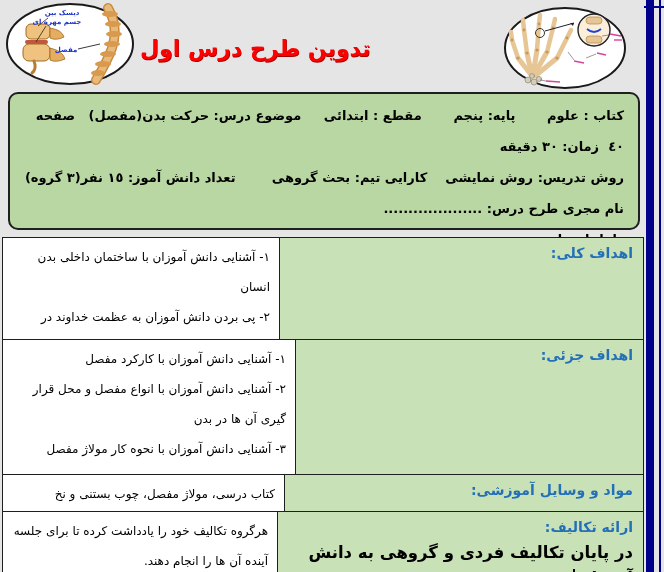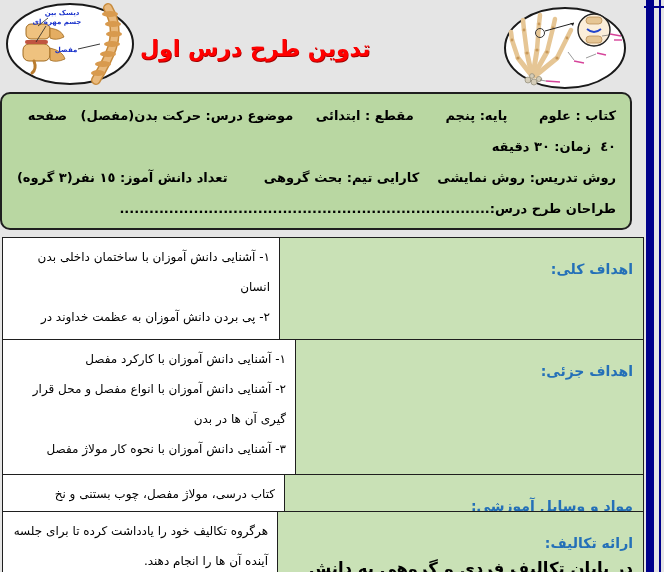--- a/index.html
+++ b/index.html
@@ -19,42 +19,42 @@
   .title {
     position:absolute; top:36px; left:140px; width:350px; text-align:left;
     color:#ff0000; font-size:22px; font-weight:800; letter-spacing:0;
     text-shadow:0.6px 0.6px 0 #a00000;
   }
   svg text { font-family:"DejaVu Sans", sans-serif; }
   .anat-label { fill:#1d35cc; font-size:7px; font-weight:bold; }
 
   
   .info-panel {
-    position:absolute; top:92px; left:0; width:632px; height:138px;
+    position:absolute; top:92px; left:8px; width:632px; height:138px;
     background:#b9d7a2; border:2px solid #1f1f1f; border-radius:10px;
     padding:6px 14px 0 10px; direction:rtl;
   }
   .info-line {
     font-size:13px; font-weight:700; color:#000; line-height:31px;
     white-space:pre-wrap; text-align:right;
   }
 
   
   .lesson-table {
     position:absolute; top:237px; left:2px; width:642px; height:335px;
     border:1.5px solid #1f1f1f; border-bottom:none; direction:rtl; background:#fff;
   }
   .row { display:grid; overflow:hidden; }
   .row-goals    { grid-template-columns:364px 1fr; height:102px; border-bottom:1.5px solid #1f1f1f; }
   .row-subgoals { grid-template-columns:348px 1fr; height:135px; border-bottom:1.5px solid #1f1f1f; }
   .row-materials{ grid-template-columns:359px 1fr; height:37px;  border-bottom:1.5px solid #1f1f1f; }
   .row-homework { grid-template-columns:366px 1fr; height:61px; }
   .cell-label {
     background:#c9e1b6; border-inline-end:1.2px solid #1f1f1f;
-    padding:23px 10px 0 6px; color:#2470b8; font-size:14px; font-weight:700;
+    padding:7px 10px 0 6px; color:#2470b8; font-size:14px; font-weight:700;
     text-align:right;
   }
   .cell-content {
     background:#ffffff; padding:4px 9px 0 6px; color:#000;
     font-size:12px; line-height:30px; text-align:right;
   }
   .cell-content .item { white-space:normal; }
   .hw-note {
     margin-top:5px; color:#000; font-size:16.5px; font-weight:700;
     text-align:right; padding-left:4px; line-height:26px;
@@ -178,20 +178,21 @@
       <line x1="100" y1="30" x2="107" y2="29"></line>
         <line x1="84" y1="52" x2="94" y2="48"></line>
       <line x1="66" y1="46" x2="72" y2="54"></line>
         <line x1="38" y1="74" x2="44" y2="75"></line>
     </g>
   </svg>
 
   <div class="info-panel">
     <div class="info-line">كتاب : علوم       پایه: پنجم       مقطع : ابتدائی     موضوع درس: حرکت بدن(مفصل)   صفحه ٤٠  زمان: ٣٠ دقیقه</div>
     <div class="info-line">روش تدریس: روش نمایشی    کارایی تیم: بحث گروهی        تعداد دانش آموز: ١٥ نفر(٣ گروه)</div>
+    <div class="info-line">نام مجری طرح درس: ....................</div>
     <div class="info-line">طراحان طرح درس:...........................................................................</div>
   </div>
 
   <div class="lesson-table">
 
     <div class="row row-goals">
       <div class="cell-label">اهداف کلی:</div>
       <div class="cell-content">
         <div class="item">١- آشنایی دانش آموزان با ساختمان داخلی بدن انسان</div>
         <div class="item">٢- پی بردن دانش آموزان به عظمت خداوند در خلقت دقیق موجودات</div>

